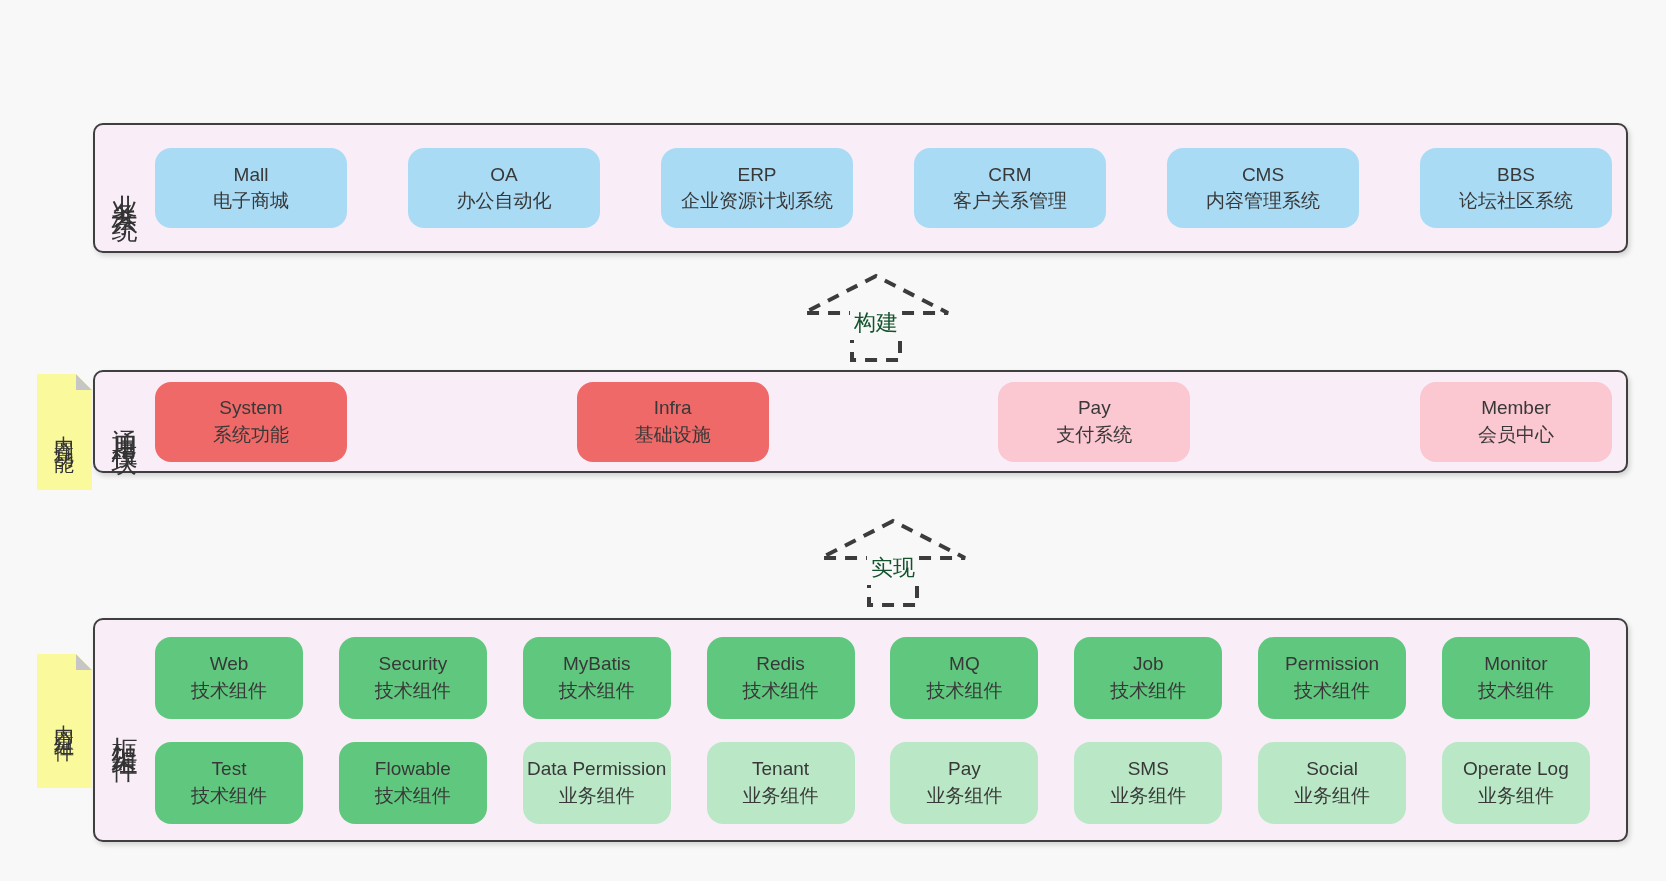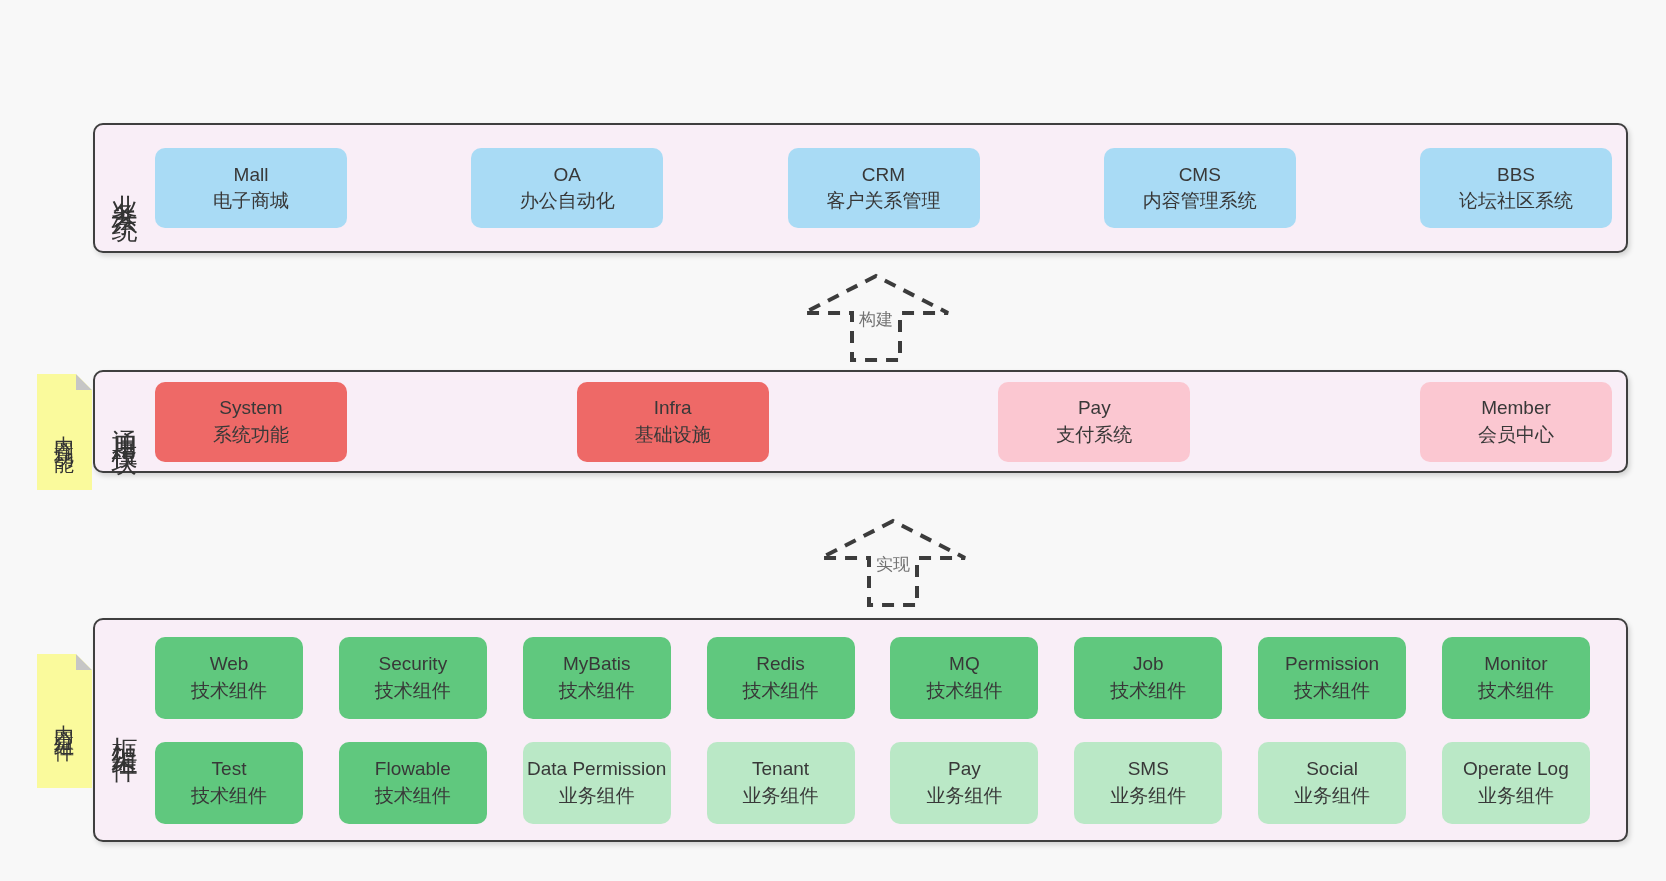--- a/index.html
+++ b/index.html
@@ -21,21 +21,21 @@
   #band-components{top:618px;height:224px;}
   .band-label{flex:0 0 60px;display:flex;align-items:center;justify-content:center;}
   .band-label-text{
     writing-mode:vertical-lr;text-orientation:upright;
     font-size:26px;letter-spacing:7px;color:#333;line-height:1;
   }
   .band-content{flex:1;display:flex;align-items:center;justify-content:space-between;padding-right:14px;}
   .rows{flex:1;display:flex;flex-direction:column;justify-content:center;gap:23px;padding-right:36px;}
   .row{display:flex;justify-content:space-between;}
   .box{
-    box-sizing:border-box;border-radius:10px;
+    box-sizing:border-box;border-radius:16px;
     display:flex;flex-direction:column;align-items:center;justify-content:center;
     text-align:center;font-size:19px;line-height:1.38;color:#383838;
   }
   .box.big{width:192px;height:80px;}
   .box.small{width:148px;height:82px;}
   .c-blue{background:var(--c-blue,#a9dbf5);}
   .c-red{background:var(--c-red,#ee6967);}
   .c-pink{background:var(--c-pink,#fbc7d1);}
   .c-green{background:var(--c-green,#60c87e);}
   .c-lgreen{background:var(--c-lightgreen,#bae8c6);}
@@ -52,38 +52,42 @@
     font-size:20px;letter-spacing:6px;color:#333;line-height:1;
   }
   .note-fold{position:absolute;top:0;right:0;width:16px;height:16px;}
   .arrow{position:absolute;width:150px;height:92px;}
   #arrow-build{left:801px;top:272px;}
   #arrow-implement{left:818px;top:517px;}
   .arrow svg{position:absolute;left:0;top:0;}
   .arrow-label{
     position:absolute;left:50%;top:34px;transform:translateX(-50%);
     background:var(--c-page_bg,#f8f8f8);padding:2px 4px;
-    font-size:17px;color:#737373;white-space:nowrap;
+    font-size:22px;color:#14532d;white-space:nowrap;
   }
 </style>
 </head>
 <body>
 
 <div class="band" id="band-business">
   <div class="band-label">
     <div class="band-label-text">业务系统</div>
   </div>
   <div class="band-content">
     <div class="box big c-blue">
       <div>Mall</div>
       <div>电子商城</div>
     </div>
     <div class="box big c-blue">
       <div>OA</div>
       <div>办公自动化</div>
+    </div>
+    <div class="box big c-blue">
+      <div>ERP</div>
+      <div>企业资源计划系统</div>
     </div>
     <div class="box big c-blue">
       <div>CRM</div>
       <div>客户关系管理</div>
     </div>
     <div class="box big c-blue">
       <div>CMS</div>
       <div>内容管理系统</div>
     </div>
     <div class="box big c-blue">

